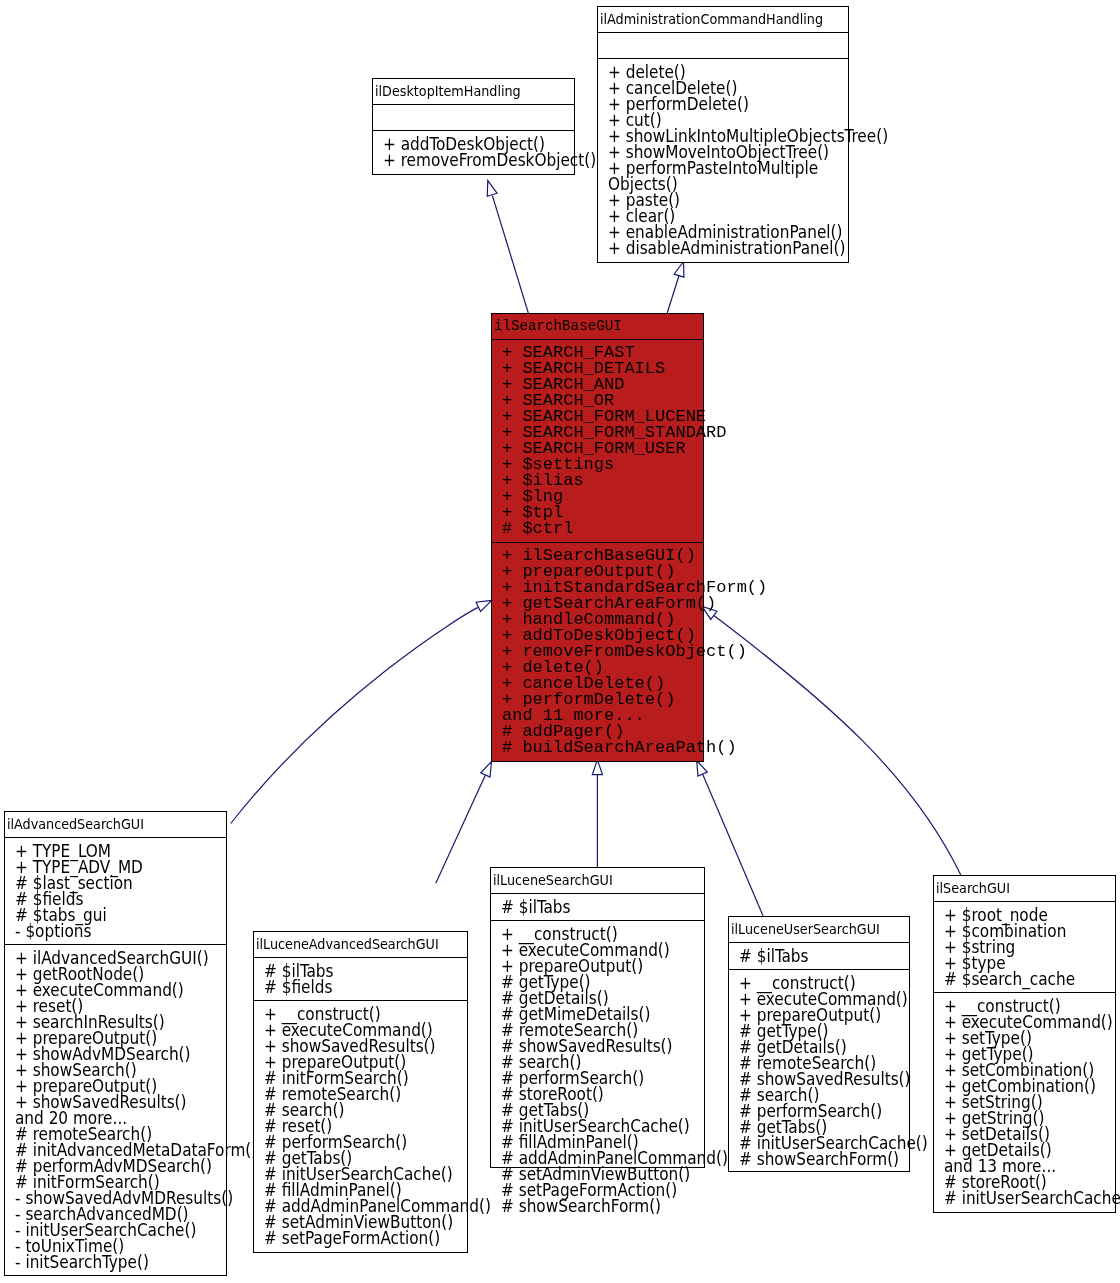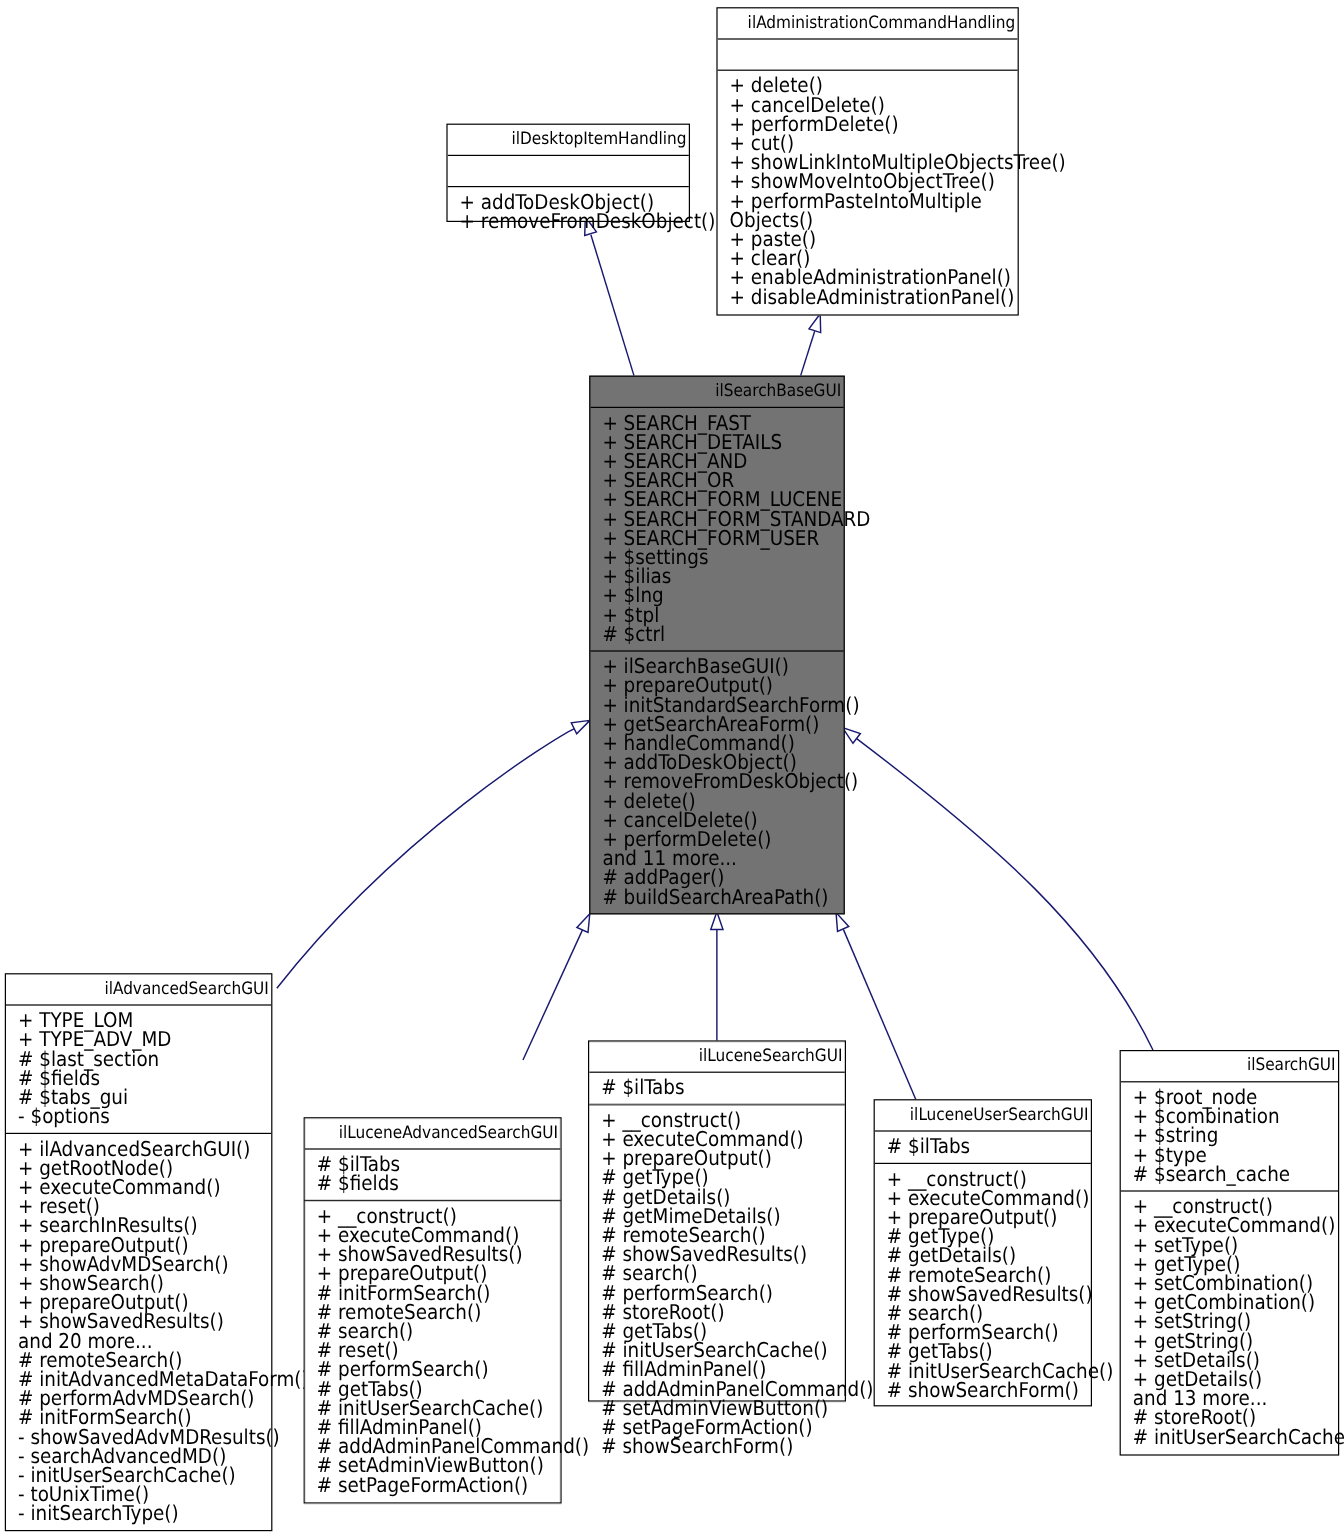--- a/index.html
+++ b/index.html
@@ -5,22 +5,22 @@
 <style>
   html,body{margin:0;padding:0;background:#ffffff;}
   body{width:1120px;height:1283px;overflow:hidden;
        font-family:"DejaVu Sans",sans-serif;font-stretch:condensed;
        -webkit-font-smoothing:antialiased;}
   #canvas{position:relative;width:1120px;height:1283px;background:#fff;}
   svg.edges{position:absolute;left:0;top:0;width:1120px;height:1283px;overflow:visible;}
   .edge-line{fill:none;stroke:#191970;stroke-width:1.2;}
   .edge-head{fill:#ffffff;stroke:#191970;stroke-width:1.2;stroke-linejoin:miter;}
   .node{position:absolute;box-sizing:border-box;border:1px solid #000;background:#fff;}
-  .node.hl{background:#737373;}
-  .nd-title{box-sizing:border-box;text-align:right;font-size:14.2px;line-height:16px;
+  .node.hl{background:#b91c1c;font-family:Liberation Mono, monospace;}
+  .nd-title{box-sizing:border-box;text-align:left;font-size:14.2px;line-height:16px;
             color:#000;border-bottom:1px solid #000;padding:4px 2px 6px;
             transform:translateZ(0);}
   .nd-sec{box-sizing:border-box;font-size:17px;line-height:16px;color:#000;
           padding:5px 2px 5px 10px;border-bottom:1px solid #000;}
   .nd-sec.nd-methods{border-bottom:none;}
   .nd-row{white-space:pre;transform:translateZ(0);}
 </style>
 </head>
 <body>
 
@@ -53,21 +53,21 @@
     <div class="nd-row">+ showLinkIntoMultipleObjectsTree()</div>
     <div class="nd-row">+ showMoveIntoObjectTree()</div>
     <div class="nd-row">+ performPasteIntoMultiple</div>
     <div class="nd-row">Objects()</div>
     <div class="nd-row">+ paste()</div>
     <div class="nd-row">+ clear()</div>
     <div class="nd-row">+ enableAdministrationPanel()</div>
     <div class="nd-row">+ disableAdministrationPanel()</div>
   </div>
 </div>
-<div class="node" style="left:372px;top:103px;width:203px;height:82px;">
+<div class="node" style="left:372px;top:78px;width:203px;height:97px;">
   <div class="nd-title" style="height:26px">ilDesktopItemHandling</div>
   <div class="nd-sec nd-attrs" style="height:26px">
   </div>
   <div class="nd-sec nd-methods" style="height:43px">
     <div class="nd-row">+ addToDeskObject()</div>
     <div class="nd-row">+ removeFromDeskObject()</div>
   </div>
 </div>
 <div class="node hl" style="left:491px;top:313px;width:213px;height:449px;">
   <div class="nd-title" style="height:26px">ilSearchBaseGUI</div>

